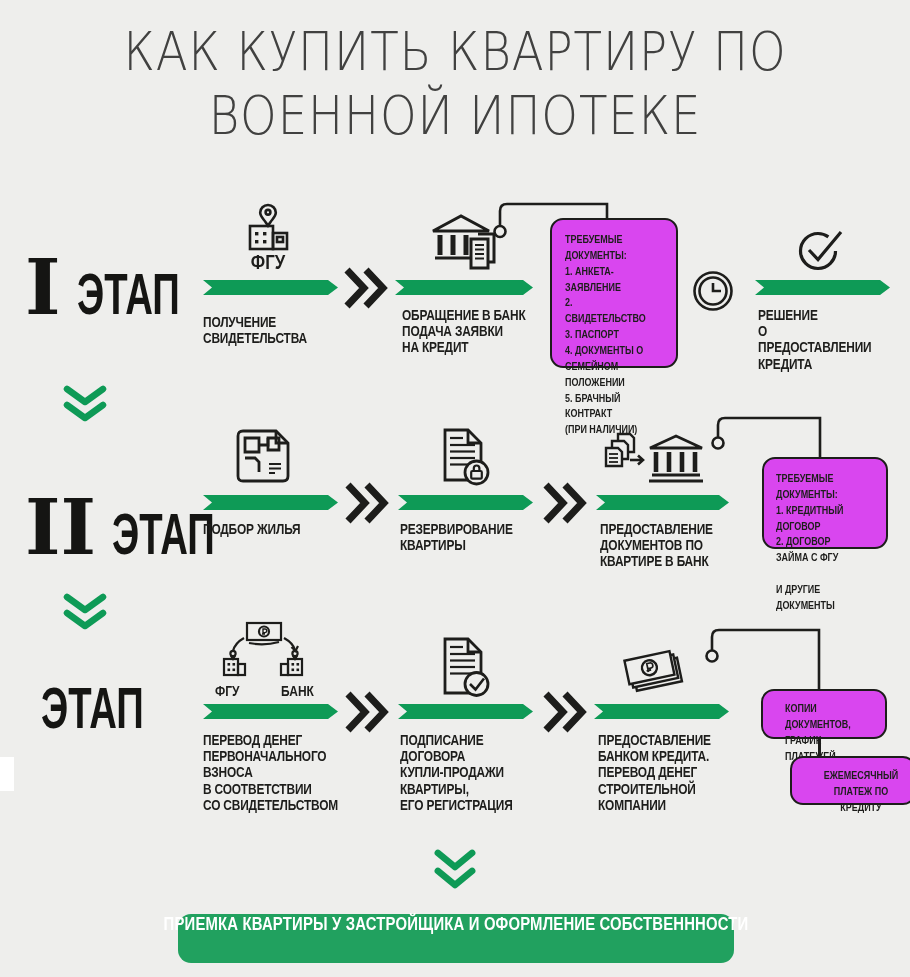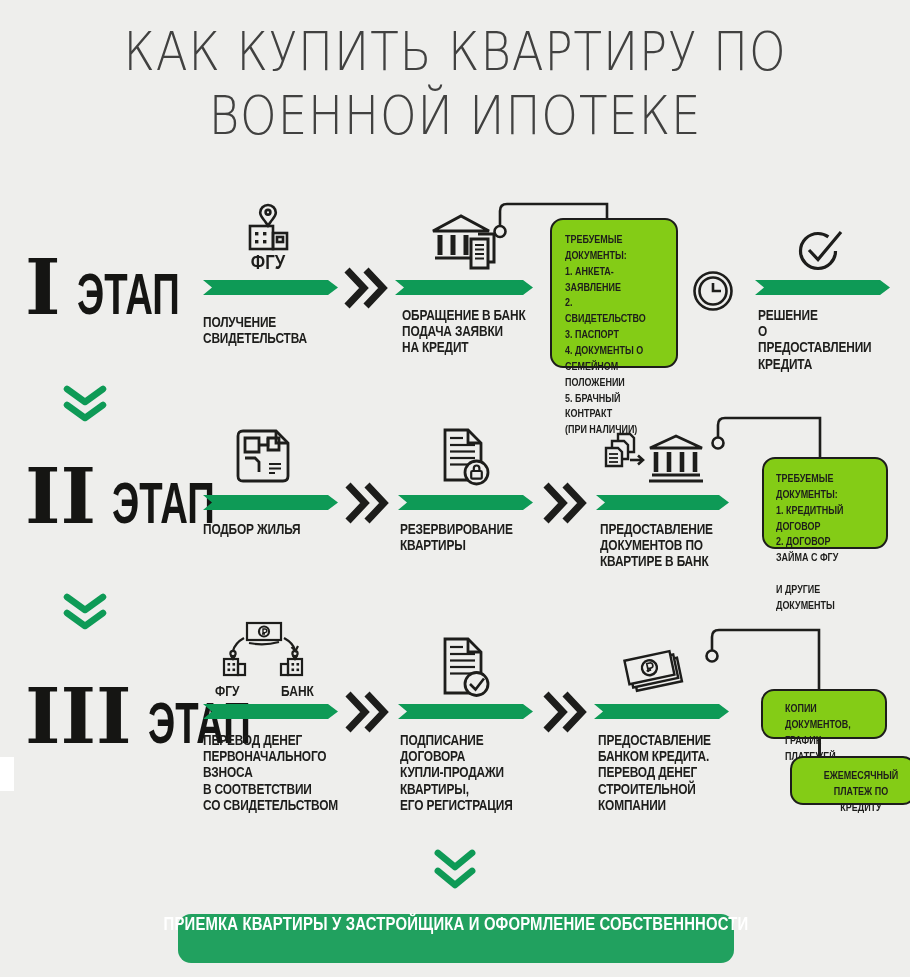--- a/index.html
+++ b/index.html
@@ -13,21 +13,21 @@
   .stage-numeral{font-family:"DejaVu Serif",serif;font-weight:700;font-size:76px;line-height:1;color:#151513;}
   .stage-word{font-family:"Liberation Sans",sans-serif;font-weight:700;font-size:58px;line-height:1;
               color:#151513;transform:scaleX(0.66);transform-origin:0 100%;margin-left:16px;letter-spacing:0;}
   .bar{height:15px;background:#0e9a56;
        clip-path:polygon(9px 50%,0 0,calc(100% - 10px) 0,100% 50%,calc(100% - 10px) 100%,0 100%);}
   .cap{font-weight:700;font-size:14.5px;line-height:1.12;color:#1d1d1b;white-space:pre-line;
        transform:scaleX(0.82);transform-origin:0 0;letter-spacing:-0.2px;}
   .icon-label{font-weight:700;font-size:21px;color:#1d1d1b;text-align:center;
               transform:scaleX(0.8);transform-origin:50% 0;}
   .mini-label{font-weight:700;font-size:15px;color:#1d1d1b;transform:scaleX(0.8);transform-origin:50% 0;}
-  .callout{border:2.5px solid #1d1d1b;border-radius:13px;background:#84cc16;box-sizing:border-box;}
+  .callout{border:2.5px solid #1d1d1b;border-radius:13px;background:#d946ef;box-sizing:border-box;}
   .callout-text{font-weight:700;font-size:11.5px;line-height:1.38;color:#1d1d1b;white-space:pre-line;
                 transform:scaleX(0.78);transform-origin:0 0;}
   .callout-text.center{transform-origin:50% 0;text-align:center;width:100%;}
   .vline{width:2.5px;background:#1d1d1b;}
   .banner{background:#21a15f;border-radius:13px;display:flex;align-items:flex-start;justify-content:center;}
   .banner-text{color:#ffffff;font-weight:700;font-size:17.5px;letter-spacing:0.2px;white-space:nowrap;
                transform:scaleX(0.85);transform-origin:50% 50%;}
   svg{display:block;overflow:visible;}
 </style>
 </head>
@@ -131,21 +131,21 @@
 О ПРЕДОСТАВЛЕНИИ
 КРЕДИТА</div>
 
   <svg class="abs" style="left:62px;top:385px;" width="46" height="38" viewBox="0 0 46 38">
     <g stroke="#0e9a56" stroke-width="6.5" fill="none" stroke-linecap="round" stroke-linejoin="round">
       <polyline points="5,4 23,17 41,4"></polyline>
         <polyline points="5,20 23,33 41,20"></polyline>
     </g>
   </svg>
 
-  <div class="abs stage-label" style="left:25px;top:459px;">
+  <div class="abs stage-label" style="left:25px;top:490px;">
     <span class="stage-numeral">II</span>
     <span class="stage-word">ЭТАП</span>
   </div>
 
   <svg class="abs" style="left:235px;top:428px;" width="56" height="56" viewBox="0 0 56 56">
     <g stroke="#1d1d1b" stroke-width="2.8" fill="none">
       <path d="M8 3 H41 L53 15 V48 Q53 53 48 53 H8 Q3 53 3 48 V8 Q3 3 8 3 Z"></path>
       <path d="M41 3 V15 H53"></path>
       <path d="M10 10 H24 V24 H10 Z"></path>
       <path d="M24 17 H33 V10"></path>
@@ -241,21 +241,20 @@
   </div>
 
   <svg class="abs" style="left:62px;top:593px;" width="46" height="38" viewBox="0 0 46 38">
     <g stroke="#0e9a56" stroke-width="6.5" fill="none" stroke-linecap="round" stroke-linejoin="round">
       <polyline points="5,4 23,17 41,4"></polyline>
         <polyline points="5,20 23,33 41,20"></polyline>
     </g>
   </svg>
 
   <div class="abs stage-label" style="left:25px;top:679px;">
-    <span class="stage-numeral">III</span>
     <span class="stage-word">ЭТАП</span>
   </div>
 
   <svg class="abs" style="left:220px;top:620px;" width="90" height="62" viewBox="0 0 90 62">
     <g stroke="#1d1d1b" stroke-width="2.2" fill="none">
       <rect x="27" y="3" width="34" height="17" fill="#eeeeec"></rect>
       <circle cx="44" cy="11.5" r="5"></circle>
       <path d="M43 14 V9 h2 a1.8 1.8 0 0 1 0 3.6 h-2 m-1 1.4 h3" stroke-width="1.4"></path>
       <path d="M29 23 Q44 26 59 22"></path>
       <path d="M24 18 Q15 23 13 31"></path>

